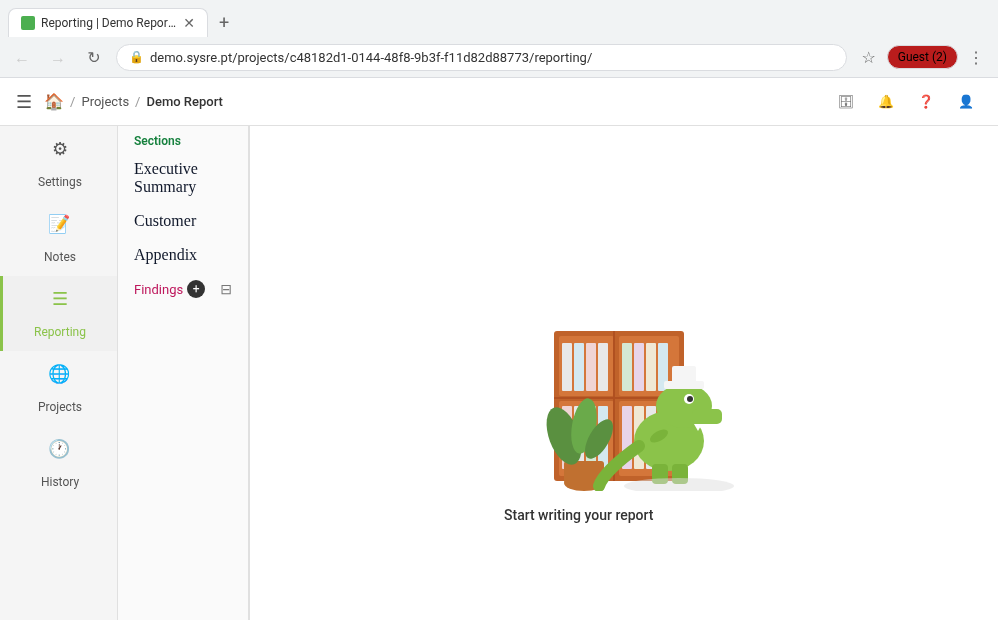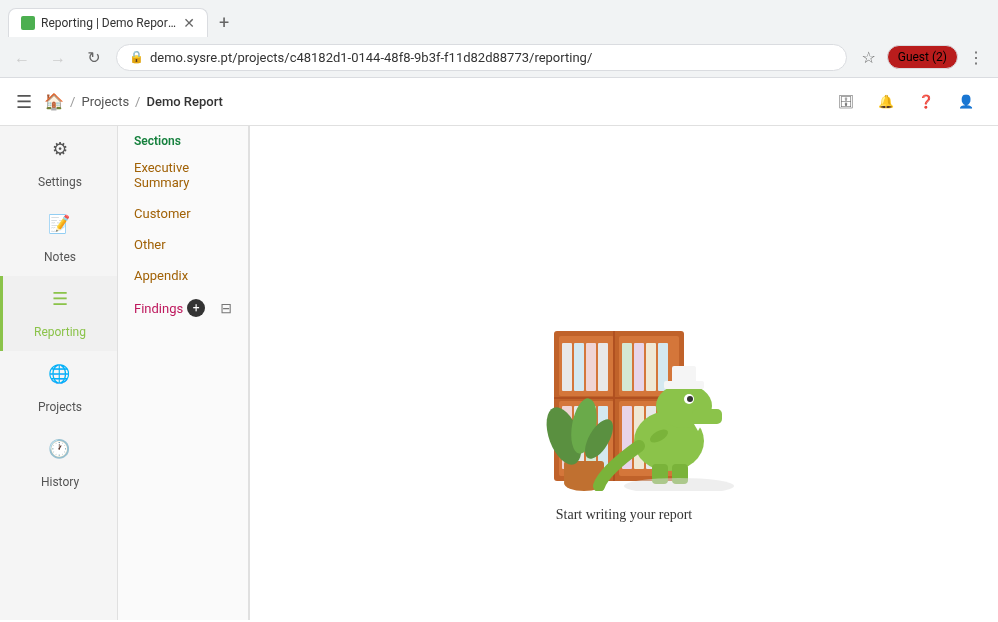--- a/index.html
+++ b/index.html
@@ -35,29 +35,29 @@
     
     .sidebar { width: 118px; background: #f5f5f5; border-right: 1px solid #e0e0e0; display: flex; flex-direction: column; padding-top: 128px; flex-shrink: 0; height: 622px; }
     .sidebar-item { display: flex; flex-direction: column; align-items: center; padding: 12px 8px; cursor: pointer; color: #555; gap: 4px; border-left: 3px solid transparent; }
     .sidebar-item.active { color: #8bc34a; border-left: 3px solid #8bc34a; background: #f0f0f0; }
     .sidebar-item-icon { font-size: 18px; }
     .sidebar-item-label { font-size: 12px; text-align: center; margin-top: 12px; }
 
     
     .secondary-sidebar { width: 131px; background: #fafafa; border-right: 1px solid #e0e0e0; padding-top: 128px; height: 622px; flex-shrink: 0; display: flex; flex-direction: column; }
     .secondary-sidebar-header { padding: 8px 16px 4px; font-size: 12px; color: #15803d; font-weight: 600; text-transform: none; }
-    .secondary-sidebar-item { padding: 8px 16px; font-size: 13px; color: #a16207; cursor: pointer; }
+    .secondary-sidebar-item { padding: 8px 16px; font-size: 16px; color: #0f172a; cursor: pointer; font-family: Liberation Serif, serif; }
     .findings-row { display: flex; align-items: center; padding: 8px 16px; gap: 4px; cursor: pointer; }
     .findings-label { font-size: 13px; color: #be185d; }
     .findings-add-btn { width: 18px; height: 18px; background: #333; border-radius: 50%; display: flex; align-items: center; justify-content: center; color: #fff; font-size: 12px; cursor: pointer; }
     .findings-sort-btn { margin-left: auto; color: #777; cursor: pointer; font-size: 14px; }
 
     
     .main-content { flex: 1; display: flex; flex-direction: column; align-items: center; justify-content: center; background: #fff; padding-top: 48px; }
-    .empty-state { display: flex; flex-direction: column; align-items: center; gap: 16px; font-family: Liberation Serif, serif; }
+    .empty-state { display: flex; flex-direction: column; align-items: flex-start; gap: 16px; }
     .dino-illustration { width: 240px; height: 220px; }
     .empty-state-text { font-size: 14px; color: #333; font-weight: 500; }
   </style>
 </head>
 <body>
 
 <div class="browser-chrome">
   <div class="tab-bar">
     <div class="tab">
       <div class="tab-favicon"></div>
@@ -137,21 +137,20 @@
         <span class="sidebar-item-icon">🕐</span>
         <span class="sidebar-item-label">History</span>
       </div>
 
     </div>
 
     <div class="secondary-sidebar" style="padding-top: 0;">
       <div class="secondary-sidebar-header">Sections</div>
       <div class="secondary-sidebar-item">Executive Summary</div>
       <div class="secondary-sidebar-item">Customer</div>
-      <div class="secondary-sidebar-item">Other</div>
       <div class="secondary-sidebar-item">Appendix</div>
 
       <div class="findings-row">
         <span class="findings-label">Findings</span>
         <div class="findings-add-btn">+</div>
         <span class="findings-sort-btn">⊟</span>
       </div>
 
     </div>
 

